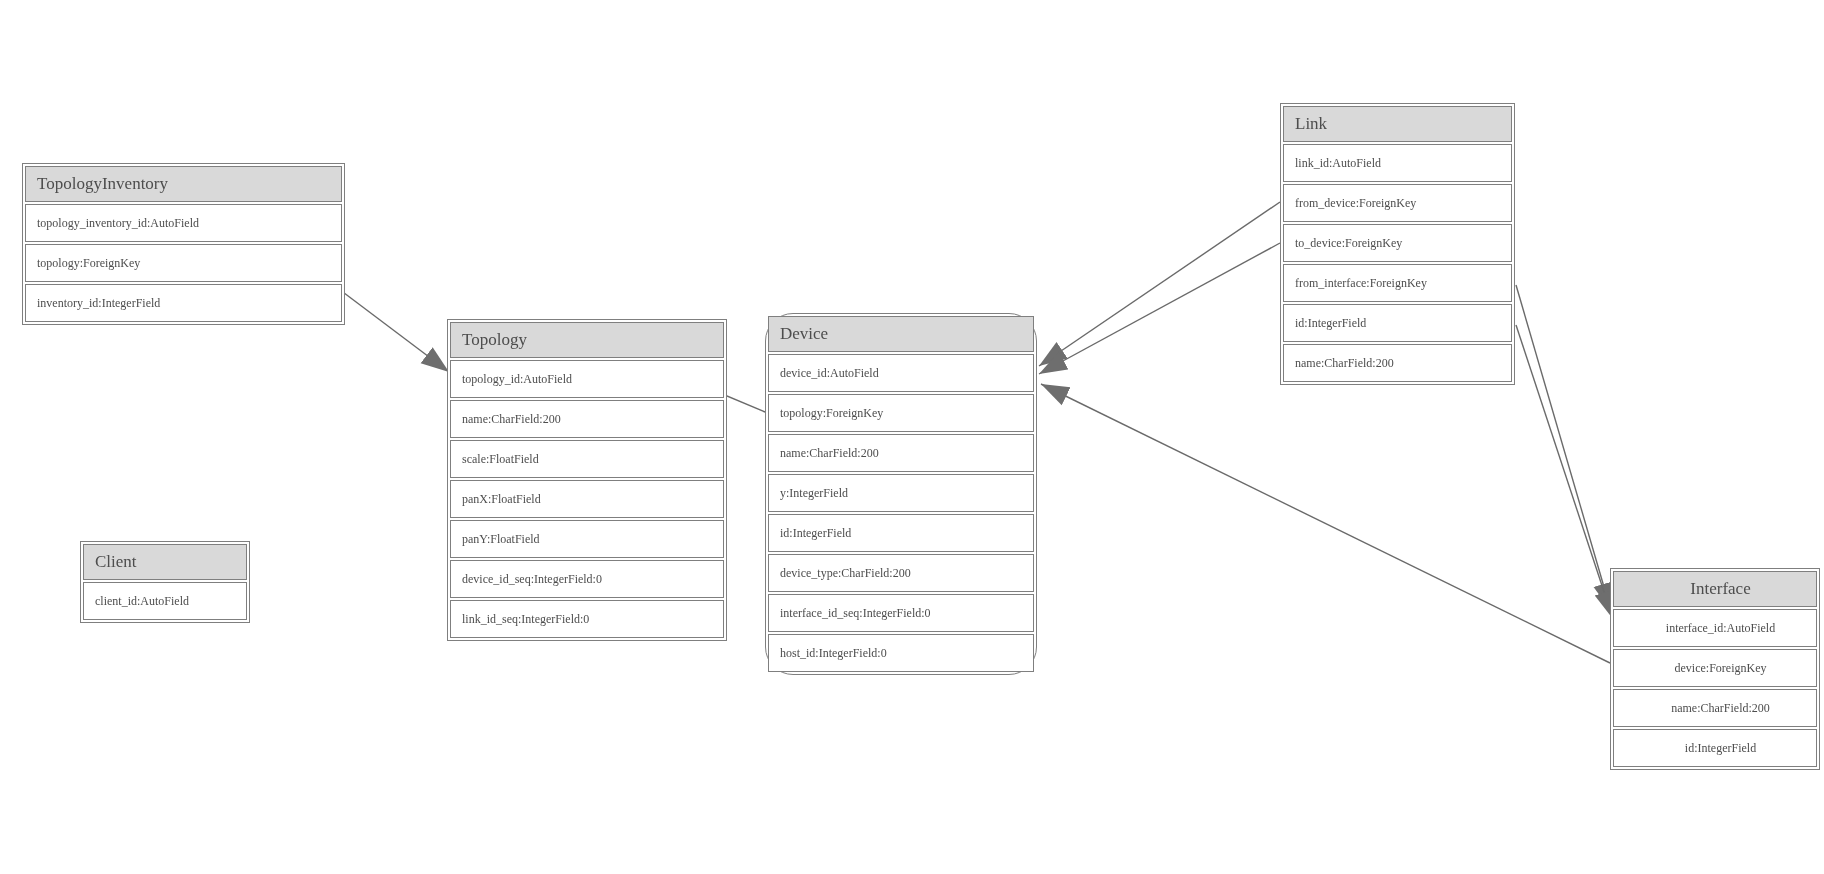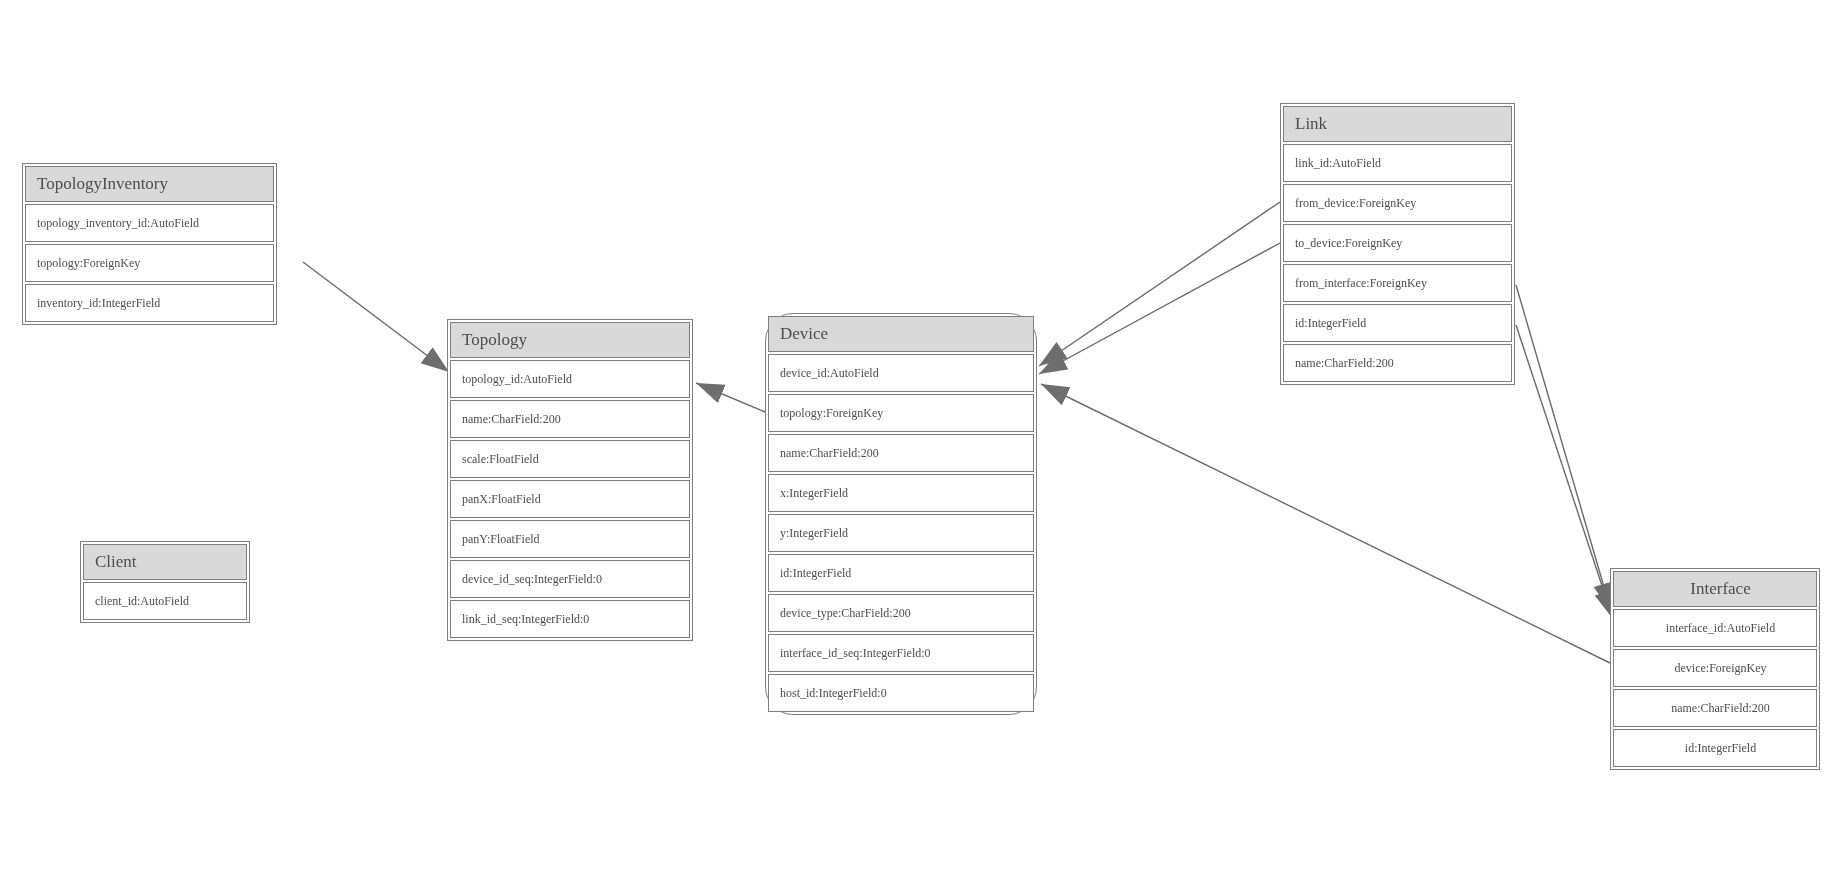--- a/index.html
+++ b/index.html
@@ -77,46 +77,45 @@
         <line x1="765" y1="412" x2="696" y2="383" class="edge" marker-end="url(#arrowhead)"></line>
         <line x1="1280" y1="202" x2="1039" y2="366" class="edge" marker-end="url(#arrowhead)"></line>
         <line x1="1280" y1="243" x2="1039" y2="374" class="edge" marker-end="url(#arrowhead)"></line>
         <line x1="1610" y1="663" x2="1041" y2="384" class="edge" marker-end="url(#arrowhead)"></line>
         <line x1="1516" y1="285" x2="1611" y2="611" class="edge" marker-end="url(#arrowhead)"></line>
         <line x1="1516" y1="325" x2="1613" y2="619" class="edge" marker-end="url(#arrowhead)"></line>
       </g>
   </svg>
 
   <div id="entities">
-      <div class="entity" style="left: 22px; top: 163px; width: 255px;">
+      <div class="entity" style="left: 22px; top: 163px; width: 323px;">
     <div class="entity-header">TopologyInventory</div>
   <div class="entity-row">topology_inventory_id:AutoField</div>
         <div class="entity-row">topology:ForeignKey</div>
         <div class="entity-row">inventory_id:IntegerField</div>
       </div>
-      <div class="entity" style="left: 447px; top: 319px; width: 246px;">
+      <div class="entity" style="left: 447px; top: 319px; width: 280px;">
     <div class="entity-header">Topology</div>
   <div class="entity-row">topology_id:AutoField</div>
         <div class="entity-row">name:CharField:200</div>
         <div class="entity-row">scale:FloatField</div>
         <div class="entity-row">panX:FloatField</div>
         <div class="entity-row">panY:FloatField</div>
         <div class="entity-row">device_id_seq:IntegerField:0</div>
         <div class="entity-row">link_id_seq:IntegerField:0</div>
       </div>
       <div class="entity" style="left: 80px; top: 541px; width: 170px;">
     <div class="entity-header">Client</div>
   <div class="entity-row">client_id:AutoField</div>
       </div>
       <div class="entity" style="left: 765px; top: 313px; width: 272px; border-radius: 28px;">
     <div class="entity-header">Device</div>
   <div class="entity-row">device_id:AutoField</div>
         <div class="entity-row">topology:ForeignKey</div>
         <div class="entity-row">name:CharField:200</div>
-        <div class="entity-row">x:IntegerField</div>
         <div class="entity-row">y:IntegerField</div>
         <div class="entity-row">id:IntegerField</div>
         <div class="entity-row">device_type:CharField:200</div>
         <div class="entity-row">interface_id_seq:IntegerField:0</div>
         <div class="entity-row">host_id:IntegerField:0</div>
       </div>
       <div class="entity" style="left: 1280px; top: 103px; width: 235px;">
     <div class="entity-header">Link</div>
   <div class="entity-row">link_id:AutoField</div>
         <div class="entity-row">from_device:ForeignKey</div>

